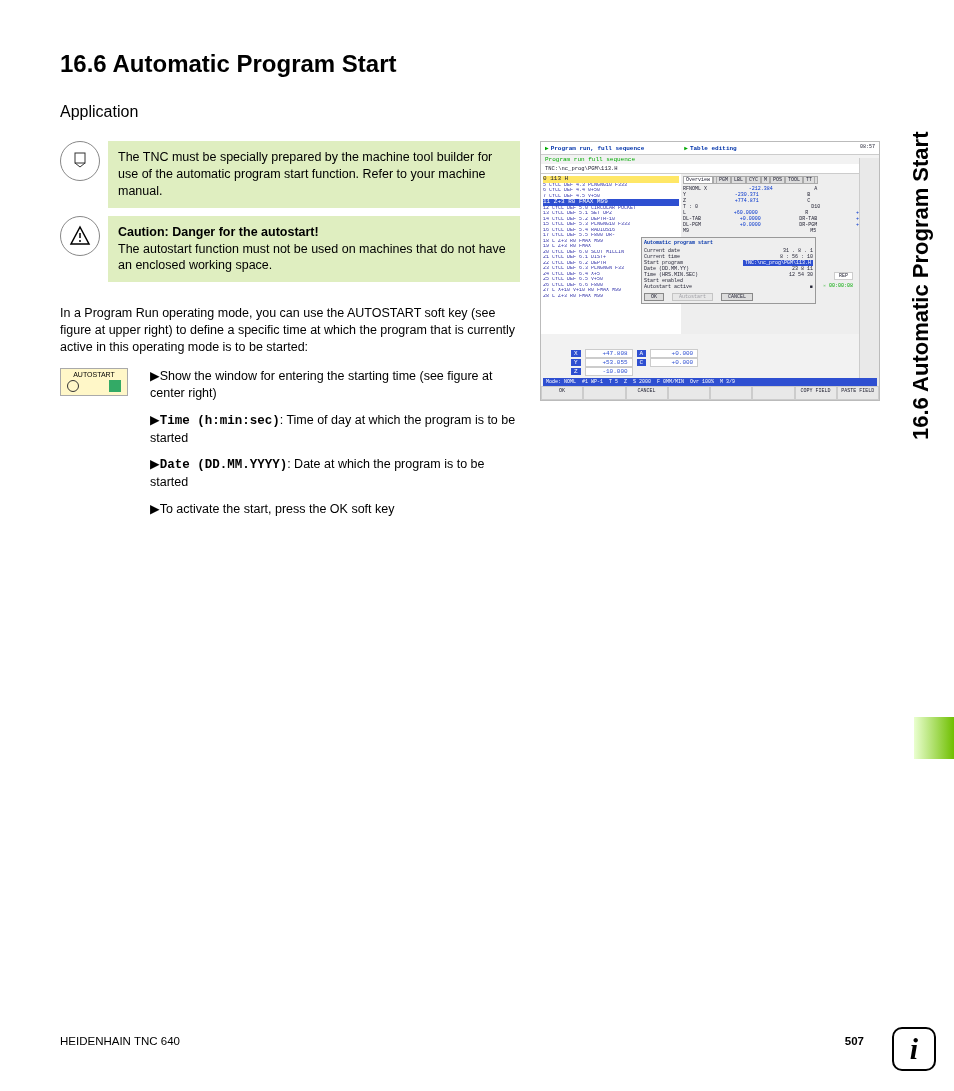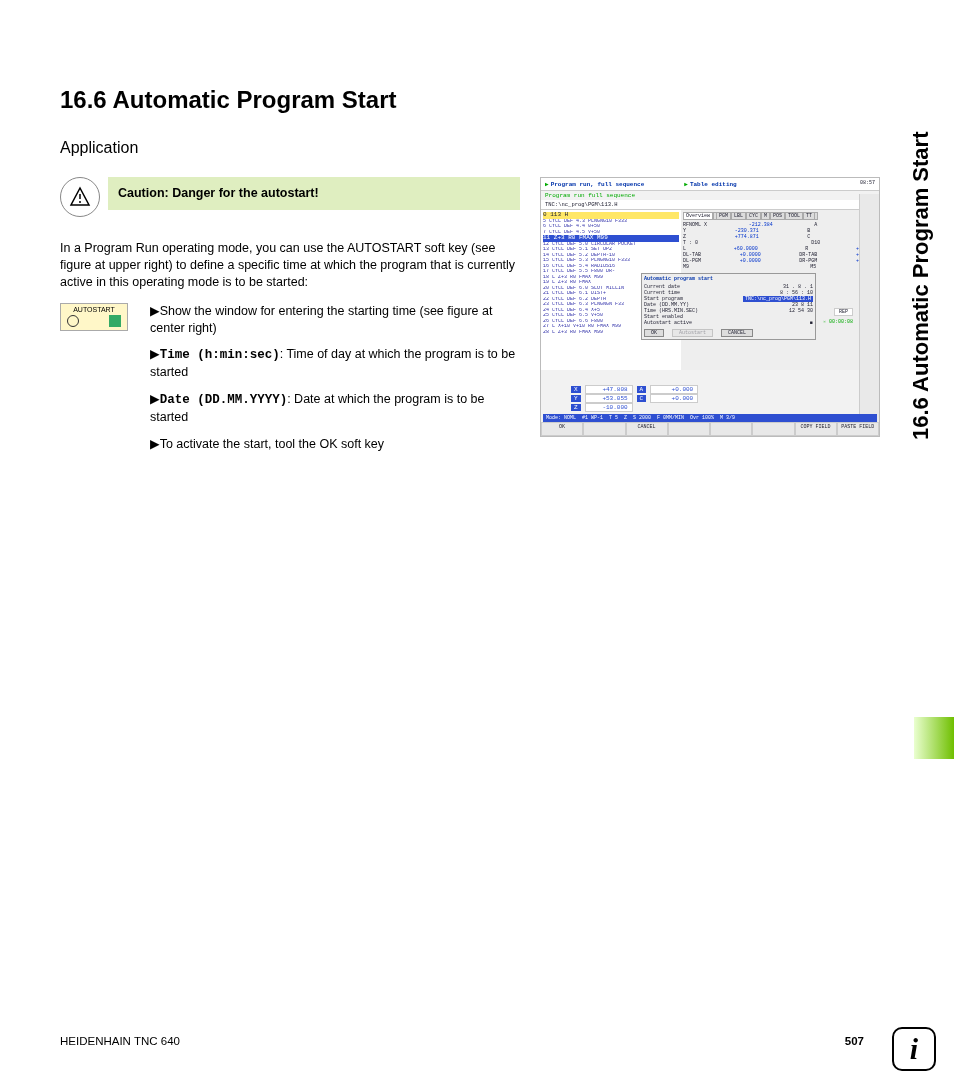--- a/index.html
+++ b/index.html
@@ -1,17 +1,17 @@
 <!DOCTYPE html>
 <html><head>
 <meta charset="utf-8">
 <style>
   * { box-sizing: border-box; margin: 0; padding: 0; }
   html, body { width: 954px; height: 1091px; font-family: Arial, Helvetica, sans-serif; background: #fff; color: #000; }
-  .page { position: relative; width: 954px; height: 1091px; padding: 86px 60px 40px 60px; }
+  .page { position: relative; width: 954px; height: 1091px; padding: 50px 60px 40px 60px; }
   .section-title { font-size: 24px; font-weight: bold; margin-bottom: 25px; }
   .subsection { font-size: 16px; font-weight: normal; margin-bottom: 20px; }
   .twocol { display: flex; gap: 20px; }
   .leftcol { width: 460px; }
   .rightcol { width: 340px; }
   .callout { display: flex; align-items: flex-start; margin-bottom: 8px; }
   .callout-icon { width: 40px; height: 40px; flex: 0 0 40px; border: 1px solid #888; border-radius: 50%; display: flex; align-items: center; justify-content: center; margin-right: 8px; font-size: 18px; background: #fff; }
   .callout-box { background: #dfeec0; padding: 8px 10px; font-size: 12.5px; line-height: 1.35; flex: 1; }
   .callout-box b { font-weight: bold; }
   .bodytext { font-size: 12.5px; line-height: 1.35; margin-top: 23px; }
@@ -68,31 +68,41 @@
 </style>
 </head>
 <body>
 
 <div class="page">
   <h1 class="section-title">16.6 Automatic Program Start</h1>
   <h2 class="subsection">Application</h2>
 
   <div class="twocol">
     <div class="leftcol">
+      <div class="callout">
+        <div class="callout-icon">
+          <svg width="20" height="20" viewBox="0 0 20 20">
+              <rect x="5" y="2" width="10" height="10" fill="none" stroke="#333"></rect>
+              <path d="M5 12 L10 16 L15 12" fill="none" stroke="#333"></path>
+            </svg>
+        </div>
+        <div class="callout-box">The TNC must be specially prepared by the machine tool builder for use of the automatic program start function. Refer to your machine manual.</div>
+      </div>
 
       <div class="callout">
         <div class="callout-icon">
           <svg width="22" height="22" viewBox="0 0 22 22">
               <path d="M11 2 L20 19 L2 19 Z" fill="none" stroke="#000" stroke-width="1.5"></path>
               <line x1="11" y1="8" x2="11" y2="13" stroke="#000" stroke-width="1.5"></line>
               <circle cx="11" cy="16" r="1" fill="#000"></circle>
             </svg>
         </div>
         <div class="callout-box">
           <b>Caution: Danger for the autostart!</b><br>
+          <span>The autostart function must not be used on machines that do not have an enclosed working space.</span>
         </div>
       </div>
 
       <p class="bodytext">In a Program Run operating mode, you can use the AUTOSTART soft key (see figure at upper right) to define a specific time at which the program that is currently active in this operating mode is to be started:</p>
 
       <div class="steps">
         <div class="step-row">
           <div class="step-icon-cell">
             <div class="autostart-key">
               <span>AUTOSTART</span>
@@ -105,21 +115,21 @@
         <div class="step-row">
           <div class="step-icon-cell"></div>
           <div class="step-text"><span class="arrow">▶</span><span class="mono">Time (h:min:sec)</span><span>: Time of day at which the program is to be started</span></div>
         </div>
         <div class="step-row">
           <div class="step-icon-cell"></div>
           <div class="step-text"><span class="arrow">▶</span><span class="mono">Date (DD.MM.YYYY)</span><span>: Date at which the program is to be started</span></div>
         </div>
         <div class="step-row">
           <div class="step-icon-cell"></div>
-          <div class="step-text"><span class="arrow">▶</span><span>To activate the start, tool the OK soft key</span></div>
+          <div class="step-text"><span class="arrow">▶</span><span>To activate the start, press the OK soft key</span></div>
         </div>
       </div>
     </div>
 
     <div class="rightcol">
       <div class="shot">
         <div class="clock">08:57</div>
         <div class="titlebar">
           <span>Program run, full sequence</span>
           <span>Table editing</span>

